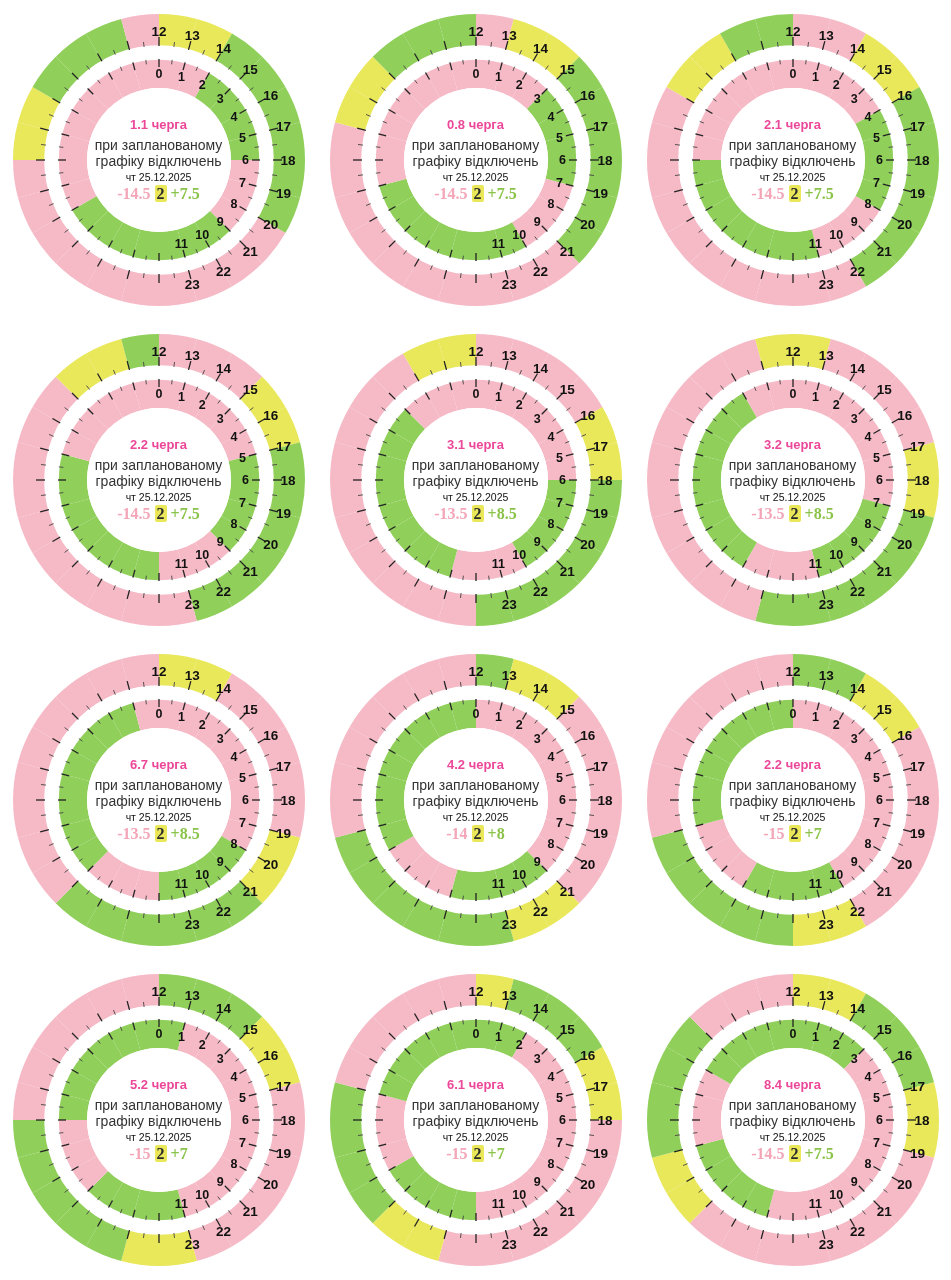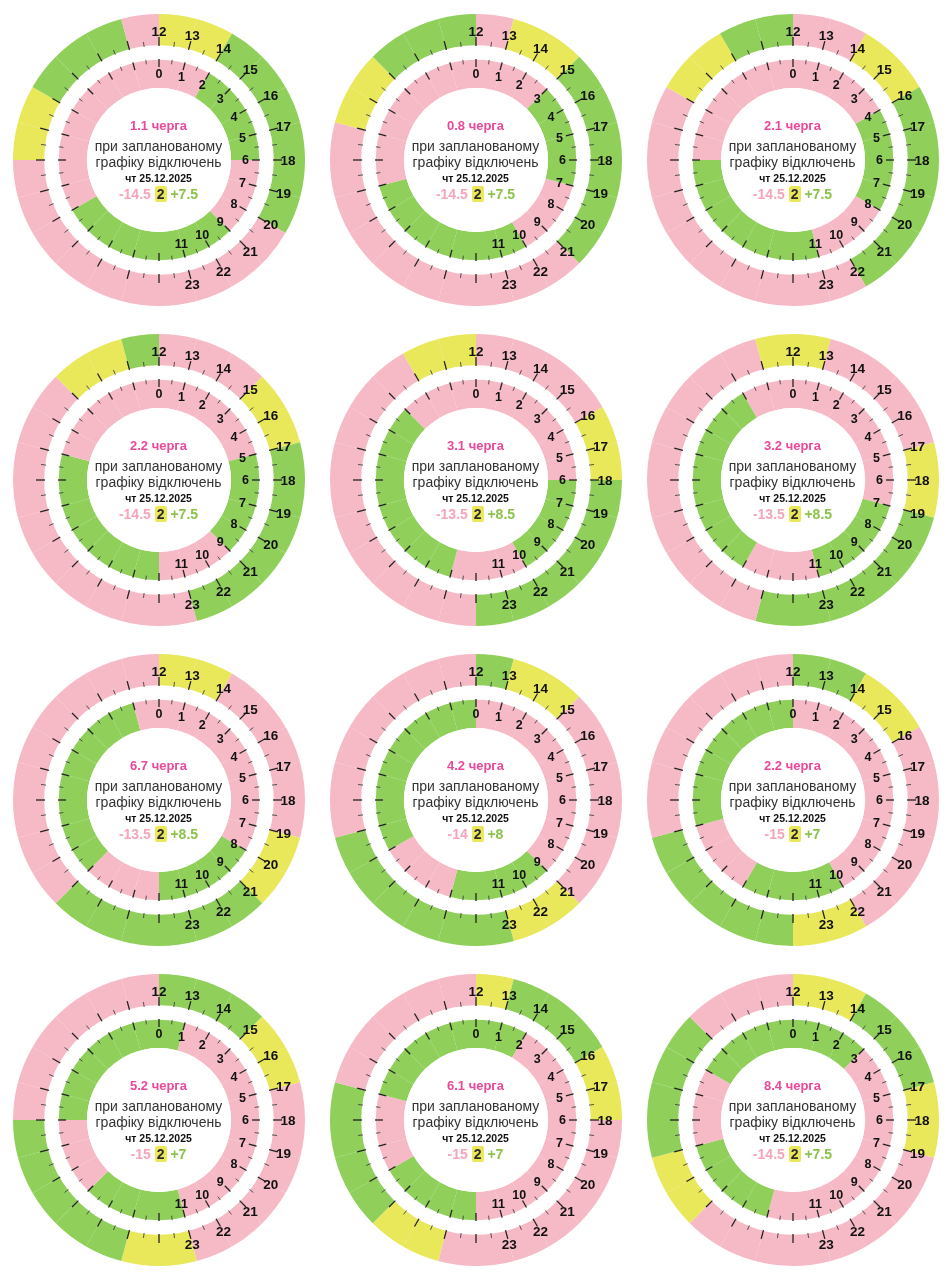--- a/index.html
+++ b/index.html
@@ -51,29 +51,30 @@
     margin-bottom: 5px;
     white-space: nowrap;
   }
   .sub-line {
     font-size: 14px;
     color: #333;
     line-height: 1.15;
   }
   .date-line {
     font-size: 10.5px;
-    font-weight: bold;
+    font-weight: normal;
     color: #111;
     margin-top: 2px;
   }
   .totals {
     margin-top: 2px;
-    font-size: 14px;
+    font-size: 16px;
     font-weight: bold;
     white-space: nowrap;
+    font-family: Liberation Serif, serif;
   }
   .totals .off { color: #f4a6b8; }
   .totals .mid {
     color: #2a2a2a;
     background: #eae85a;
     padding: 0 2px;
     border-radius: 2px;
   }
   .totals .on { color: #8bc34a; }
 </style>

